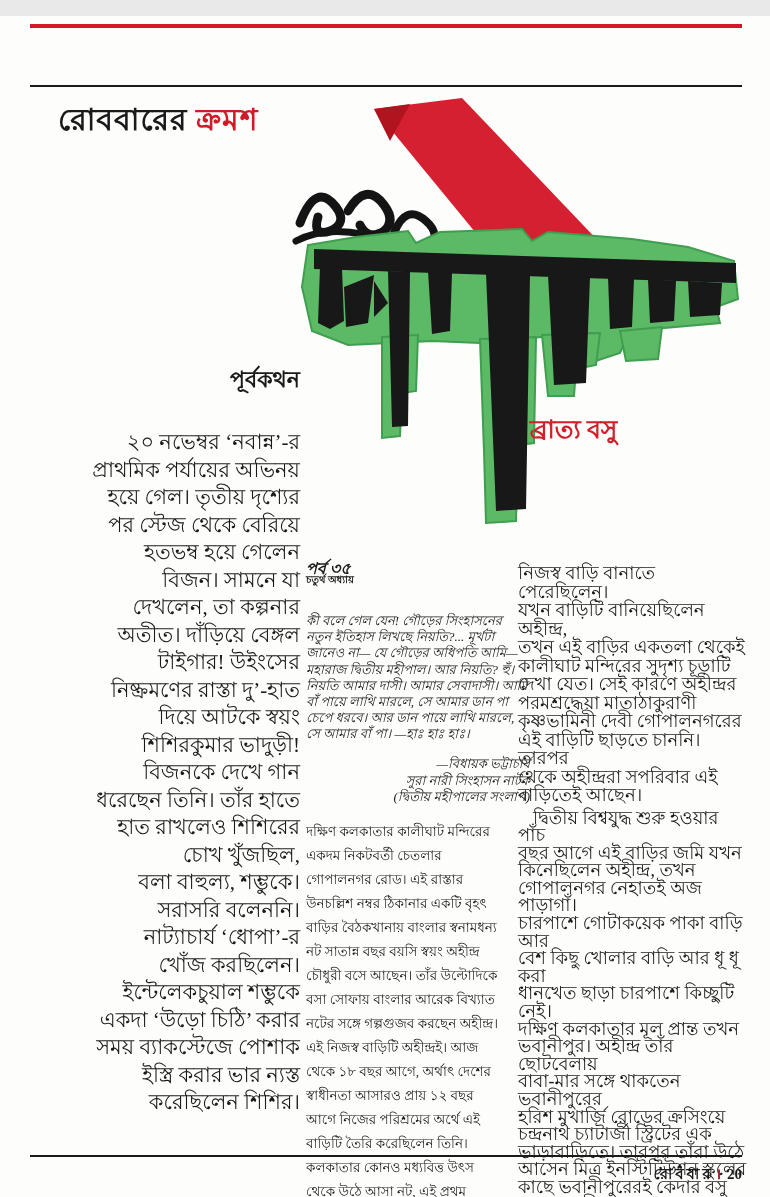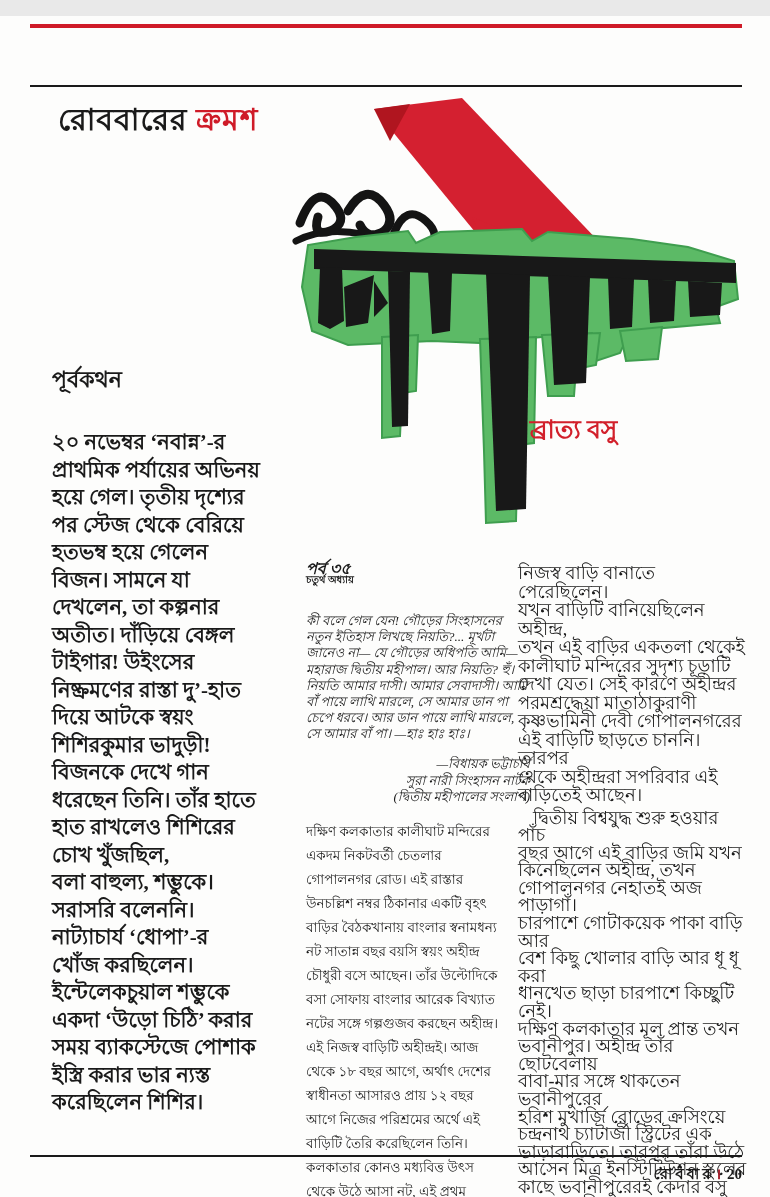--- a/index.html
+++ b/index.html
@@ -7,23 +7,23 @@
         font-family:"Liberation Serif","DejaVu Serif",serif;color:#1a1a1a;overflow:hidden;}
   .rule{position:absolute;background:#1a1a1a;}
   .redbar{position:absolute;background:#cf1b28;}
   .masthead{position:absolute;left:58px;top:80px;font-size:30px;font-weight:700;letter-spacing:1px;}
   .masthead .red{color:#cf1b28;}
   .artwork{position:absolute;left:290px;top:75px;width:460px;height:470px;}
   .author{position:absolute;left:506px;top:394px;width:135px;text-align:center;
           font-size:25px;font-weight:700;color:#d2202b;}
   .part{position:absolute;left:306px;top:540px;font-size:16px;font-weight:700;font-style:italic;}
   .chapter{position:absolute;left:306px;top:556px;font-size:10px;font-weight:700;}
-  .leftcol{position:absolute;left:52px;top:346px;width:248px;}
+  .leftcol{position:absolute;left:52px;top:346px;width:248px;text-align:right;}
   .leftcol .heading{font-size:22px;font-weight:700;margin-bottom:30px;}
-  .leftcol .body{font-size:21px;font-weight:700;line-height:27.5px;}
+  .leftcol .body{font-size:21px;font-weight:400;line-height:27.5px;}
   .pre{white-space:pre-line;}
   .midcol-quote{position:absolute;left:306px;top:597px;width:224px;
                 font-style:italic;font-size:13px;line-height:16.2px;}
   .midcol-attr{position:absolute;left:306px;top:740px;width:224px;text-align:right;
                font-style:italic;font-size:13px;line-height:16.5px;}
   .midcol-body{position:absolute;left:306px;top:804px;width:224px;
                font-size:13.5px;line-height:24px;}
   .rightcol{position:absolute;left:518px;top:548px;width:231px;font-size:18px;line-height:18.5px;}
   .rightcol .p2{margin-top:5px;line-height:17.6px;}
   .indent{display:inline-block;width:15px;}

